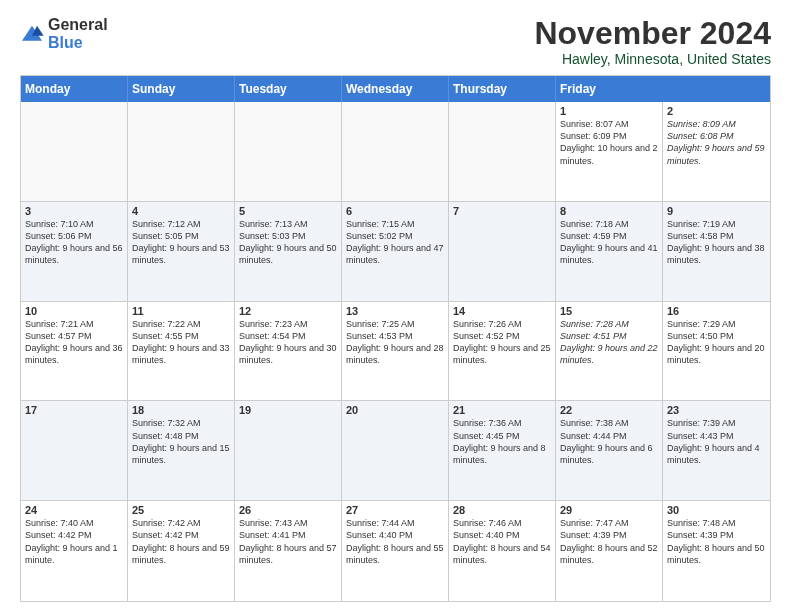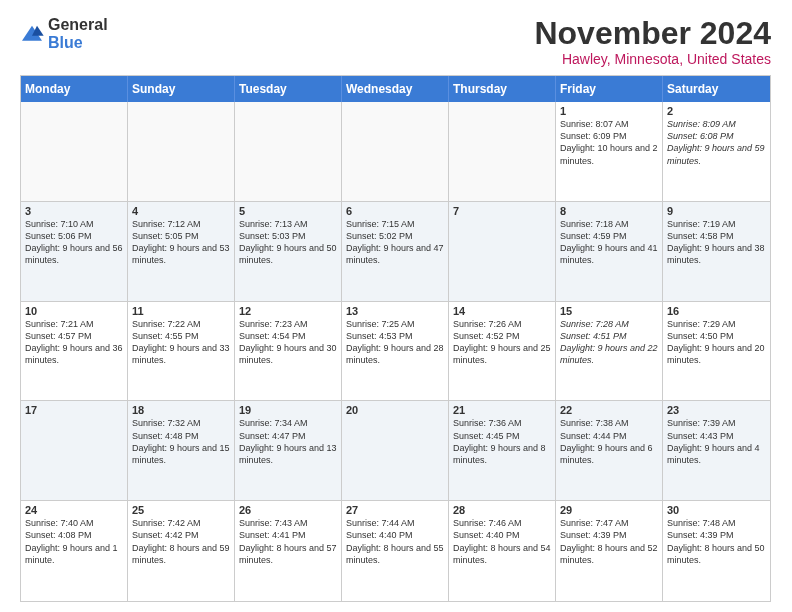--- a/index.html
+++ b/index.html
@@ -36,21 +36,21 @@
       text-align: right;
     }
     .main-title {
       font-size: 32px;
       font-weight: bold;
       color: #333;
       line-height: 1.1;
     }
     .subtitle {
       font-size: 14px;
-      color: #be185d;
+      color: #14532d;
       text-align: right;
     }
     .calendar {
       flex: 1;
       display: flex;
       flex-direction: column;
       border: 1px solid #ccc;
     }
     .calendar-header {
       display: grid;
@@ -124,21 +124,20 @@
   </div>
 
   <div class="calendar">
     <div class="calendar-header">
     <div class="cal-header-cell">Monday</div>
         <div class="cal-header-cell">Sunday</div>
         <div class="cal-header-cell">Tuesday</div>
         <div class="cal-header-cell">Wednesday</div>
         <div class="cal-header-cell">Thursday</div>
         <div class="cal-header-cell">Friday</div>
-        <div class="cal-header-cell">Saturday</div>
       </div>
     <div class="calendar-body">
     <div class="cal-week">
           <div class="cal-cell empty"></div>
           <div class="cal-cell empty"></div>
           <div class="cal-cell empty"></div>
           <div class="cal-cell empty"></div>
           <div class="cal-cell empty"></div>
           <div class="cal-cell filled">
             <span class="day-num">1</span>
@@ -243,23 +242,20 @@
             <span class="day-num">17</span>
           </div>
           <div class="cal-cell filled">
             <span class="day-num">18</span>
             <div class="day-info" style="white-space: pre-line;">Sunrise: 7:32 AM
 Sunset: 4:48 PM
 Daylight: 9 hours and 15 minutes.</div>
           </div>
           <div class="cal-cell filled">
             <span class="day-num">19</span>
-            <div class="day-info" style="white-space: pre-line;">Sunrise: 7:34 AM
-Sunset: 4:47 PM
-Daylight: 9 hours and 13 minutes.</div>
           </div>
           <div class="cal-cell filled">
             <span class="day-num">20</span>
           </div>
           <div class="cal-cell filled">
             <span class="day-num">21</span>
             <div class="day-info" style="white-space: pre-line;">Sunrise: 7:36 AM
 Sunset: 4:45 PM
 Daylight: 9 hours and 8 minutes.</div>
           </div>
@@ -273,21 +269,21 @@
             <span class="day-num">23</span>
             <div class="day-info" style="white-space: pre-line;">Sunrise: 7:39 AM
 Sunset: 4:43 PM
 Daylight: 9 hours and 4 minutes.</div>
           </div>
         </div>
         <div class="cal-week">
           <div class="cal-cell filled">
             <span class="day-num">24</span>
             <div class="day-info" style="white-space: pre-line;">Sunrise: 7:40 AM
-Sunset: 4:08 PM
+Sunset: 4:42 PM
 Daylight: 9 hours and 1 minute.</div>
           </div>
           <div class="cal-cell filled">
             <span class="day-num">25</span>
             <div class="day-info" style="white-space: pre-line;">Sunrise: 7:42 AM
 Sunset: 4:42 PM
 Daylight: 8 hours and 59 minutes.</div>
           </div>
           <div class="cal-cell filled">
             <span class="day-num">26</span>

